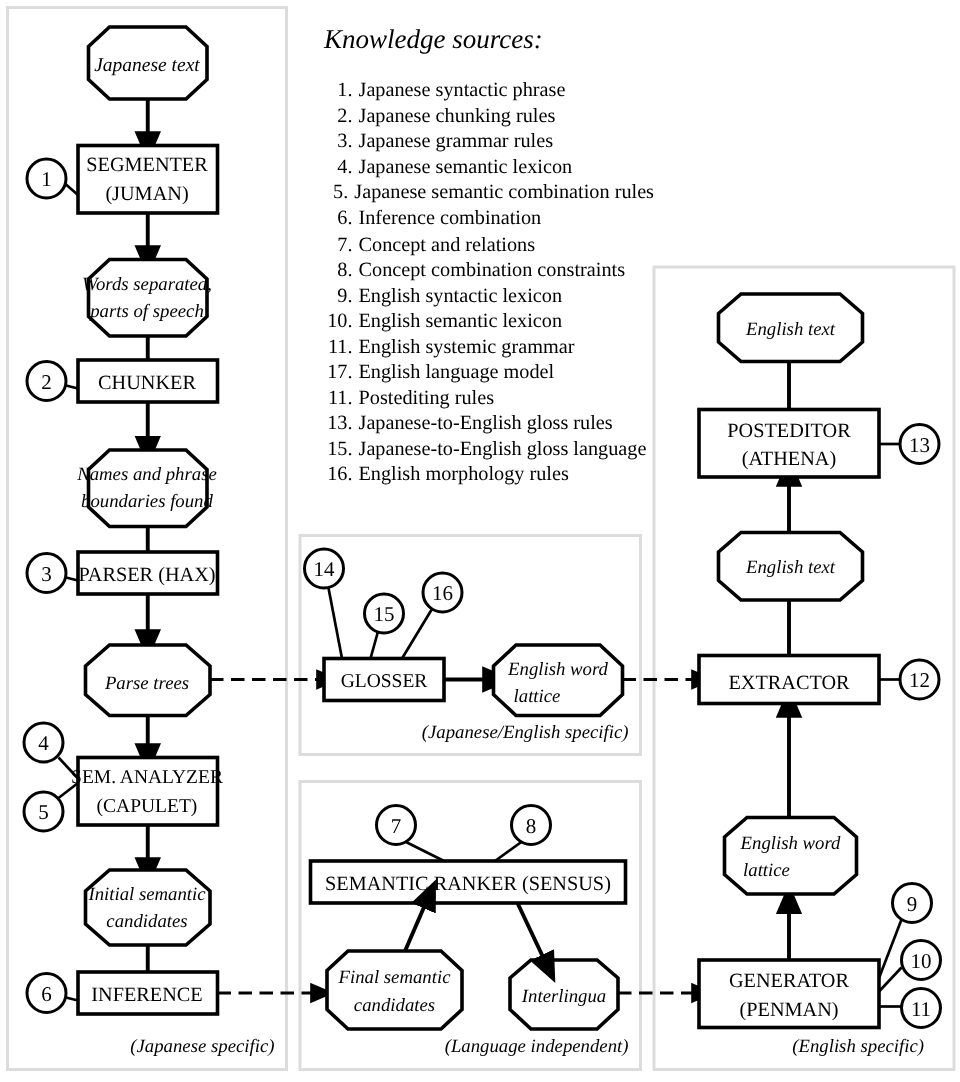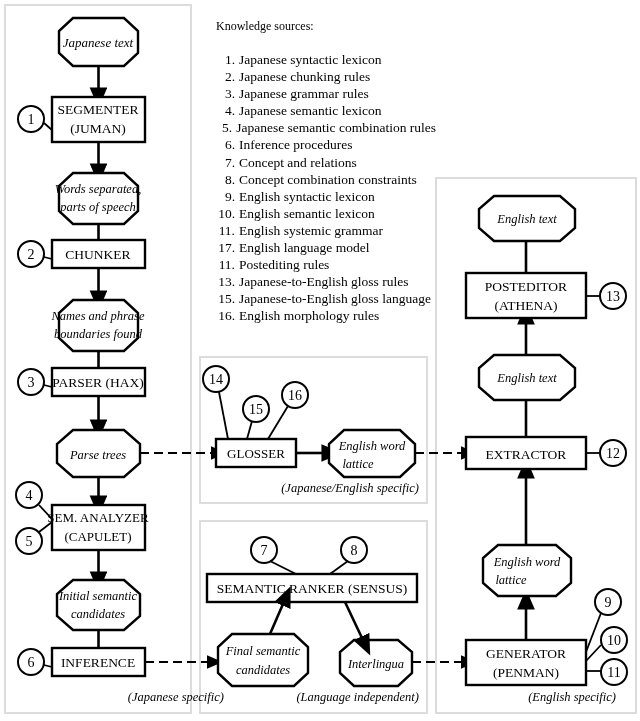--- a/index.html
+++ b/index.html
@@ -3,21 +3,21 @@
 <meta charset="utf-8">
 <style>
   html,body{margin:0;padding:0;background:#ffffff;}
   body{width:640px;height:721px;position:relative;
        font-family:"Liberation Serif","DejaVu Serif",serif;
        color:#000;overflow:hidden;}
   #stage{position:absolute;left:0;top:0;width:640px;height:721px;}
   svg{position:absolute;left:0;top:0;width:640px;height:721px;}
 
   .ks-block{position:absolute;left:216px;top:18px;width:220px;}
-  .ks-title{font-size:12px;line-height:17px;}
+  .ks-title{font-size:18px;line-height:17px;font-style:italic;}
   .ks-list{margin:0;padding:0;list-style:none;margin-top:16px;}
   .ks-list li{font-size:13.5px;line-height:17.1px;white-space:nowrap;
               display:flex;}
   .ks-num{display:inline-block;width:19px;text-align:right;margin-right:4px;}
 
   .lbl{position:absolute;font-style:italic;font-size:12.5px;
        text-align:right;}
 </style>
 </head>
 <body>
@@ -205,41 +205,41 @@
       <text x="256" y="414" font-size="14">15</text>
       <text x="295" y="400" font-size="14">16</text>
     </g>
   </svg>
 
   <div class="ks-block">
     <div class="ks-title">Knowledge sources:</div>
     <ul class="ks-list">
       <li>
           <span class="ks-num">1.</span>
-          <span>Japanese syntactic lexicon</span>
+          <span>Japanese syntactic phrase</span>
         </li>
       <li>
           <span class="ks-num">2.</span>
           <span>Japanese chunking rules</span>
         </li>
       <li>
           <span class="ks-num">3.</span>
           <span>Japanese grammar rules</span>
         </li>
       <li>
           <span class="ks-num">4.</span>
           <span>Japanese semantic lexicon</span>
         </li>
       <li>
           <span class="ks-num">5.</span>
           <span>Japanese semantic combination rules</span>
         </li>
       <li>
           <span class="ks-num">6.</span>
-          <span>Inference procedures</span>
+          <span>Inference combination</span>
         </li>
       <li>
           <span class="ks-num">7.</span>
           <span>Concept and relations</span>
         </li>
       <li>
           <span class="ks-num">8.</span>
           <span>Concept combination constraints</span>
         </li>
       <li>
@@ -270,18 +270,18 @@
           <span class="ks-num">15.</span>
           <span>Japanese-to-English gloss language</span>
         </li>
       <li>
           <span class="ks-num">16.</span>
           <span>English morphology rules</span>
         </li>
     </ul>
   </div>
 
-  <div class="lbl" style="left:18px;top:690px;width:178px;padding-left:28px;">(Japanese specific)</div>
+  <div class="lbl" style="left:5px;top:690px;width:178px;">(Japanese specific)</div>
   <div class="lbl" style="left:200px;top:481px;width:219px;text-align:right;">(Japanese/English specific)</div>
   <div class="lbl" style="left:200px;top:690px;width:219px;text-align:right;">(Language independent)</div>
   <div class="lbl" style="left:424px;top:690px;width:192px;">(English specific)</div>
 
 </div>
 
 </body></html>

